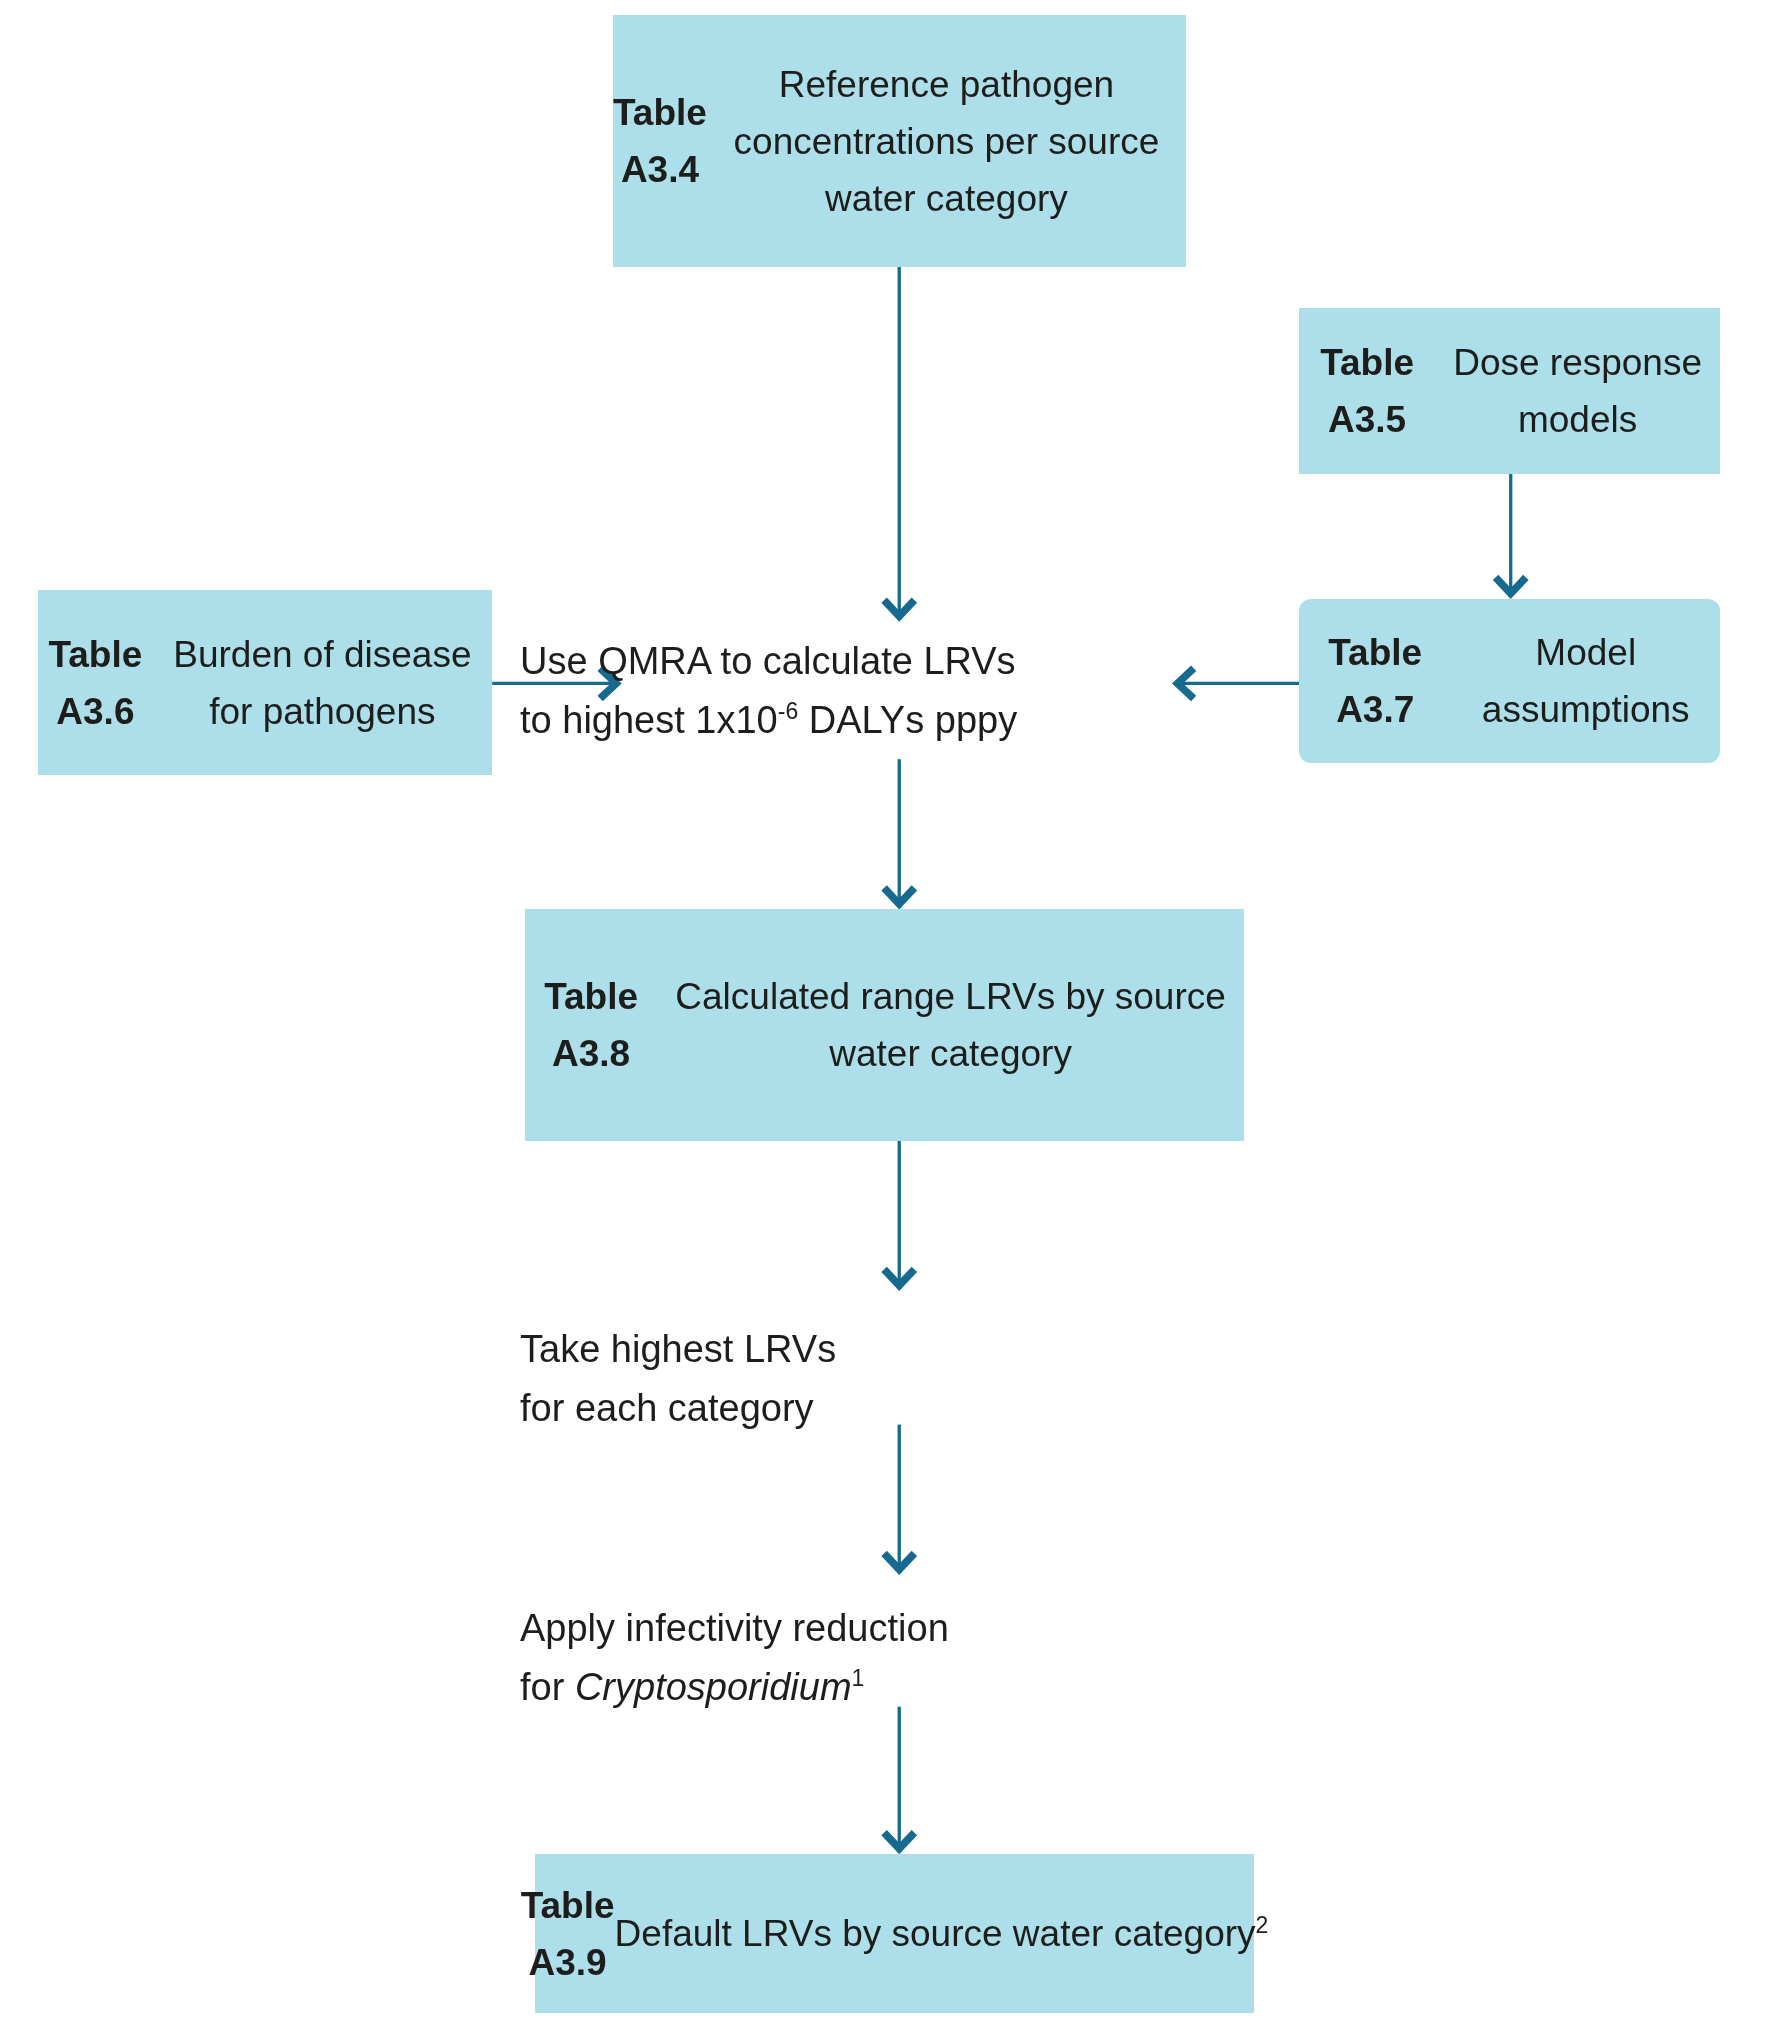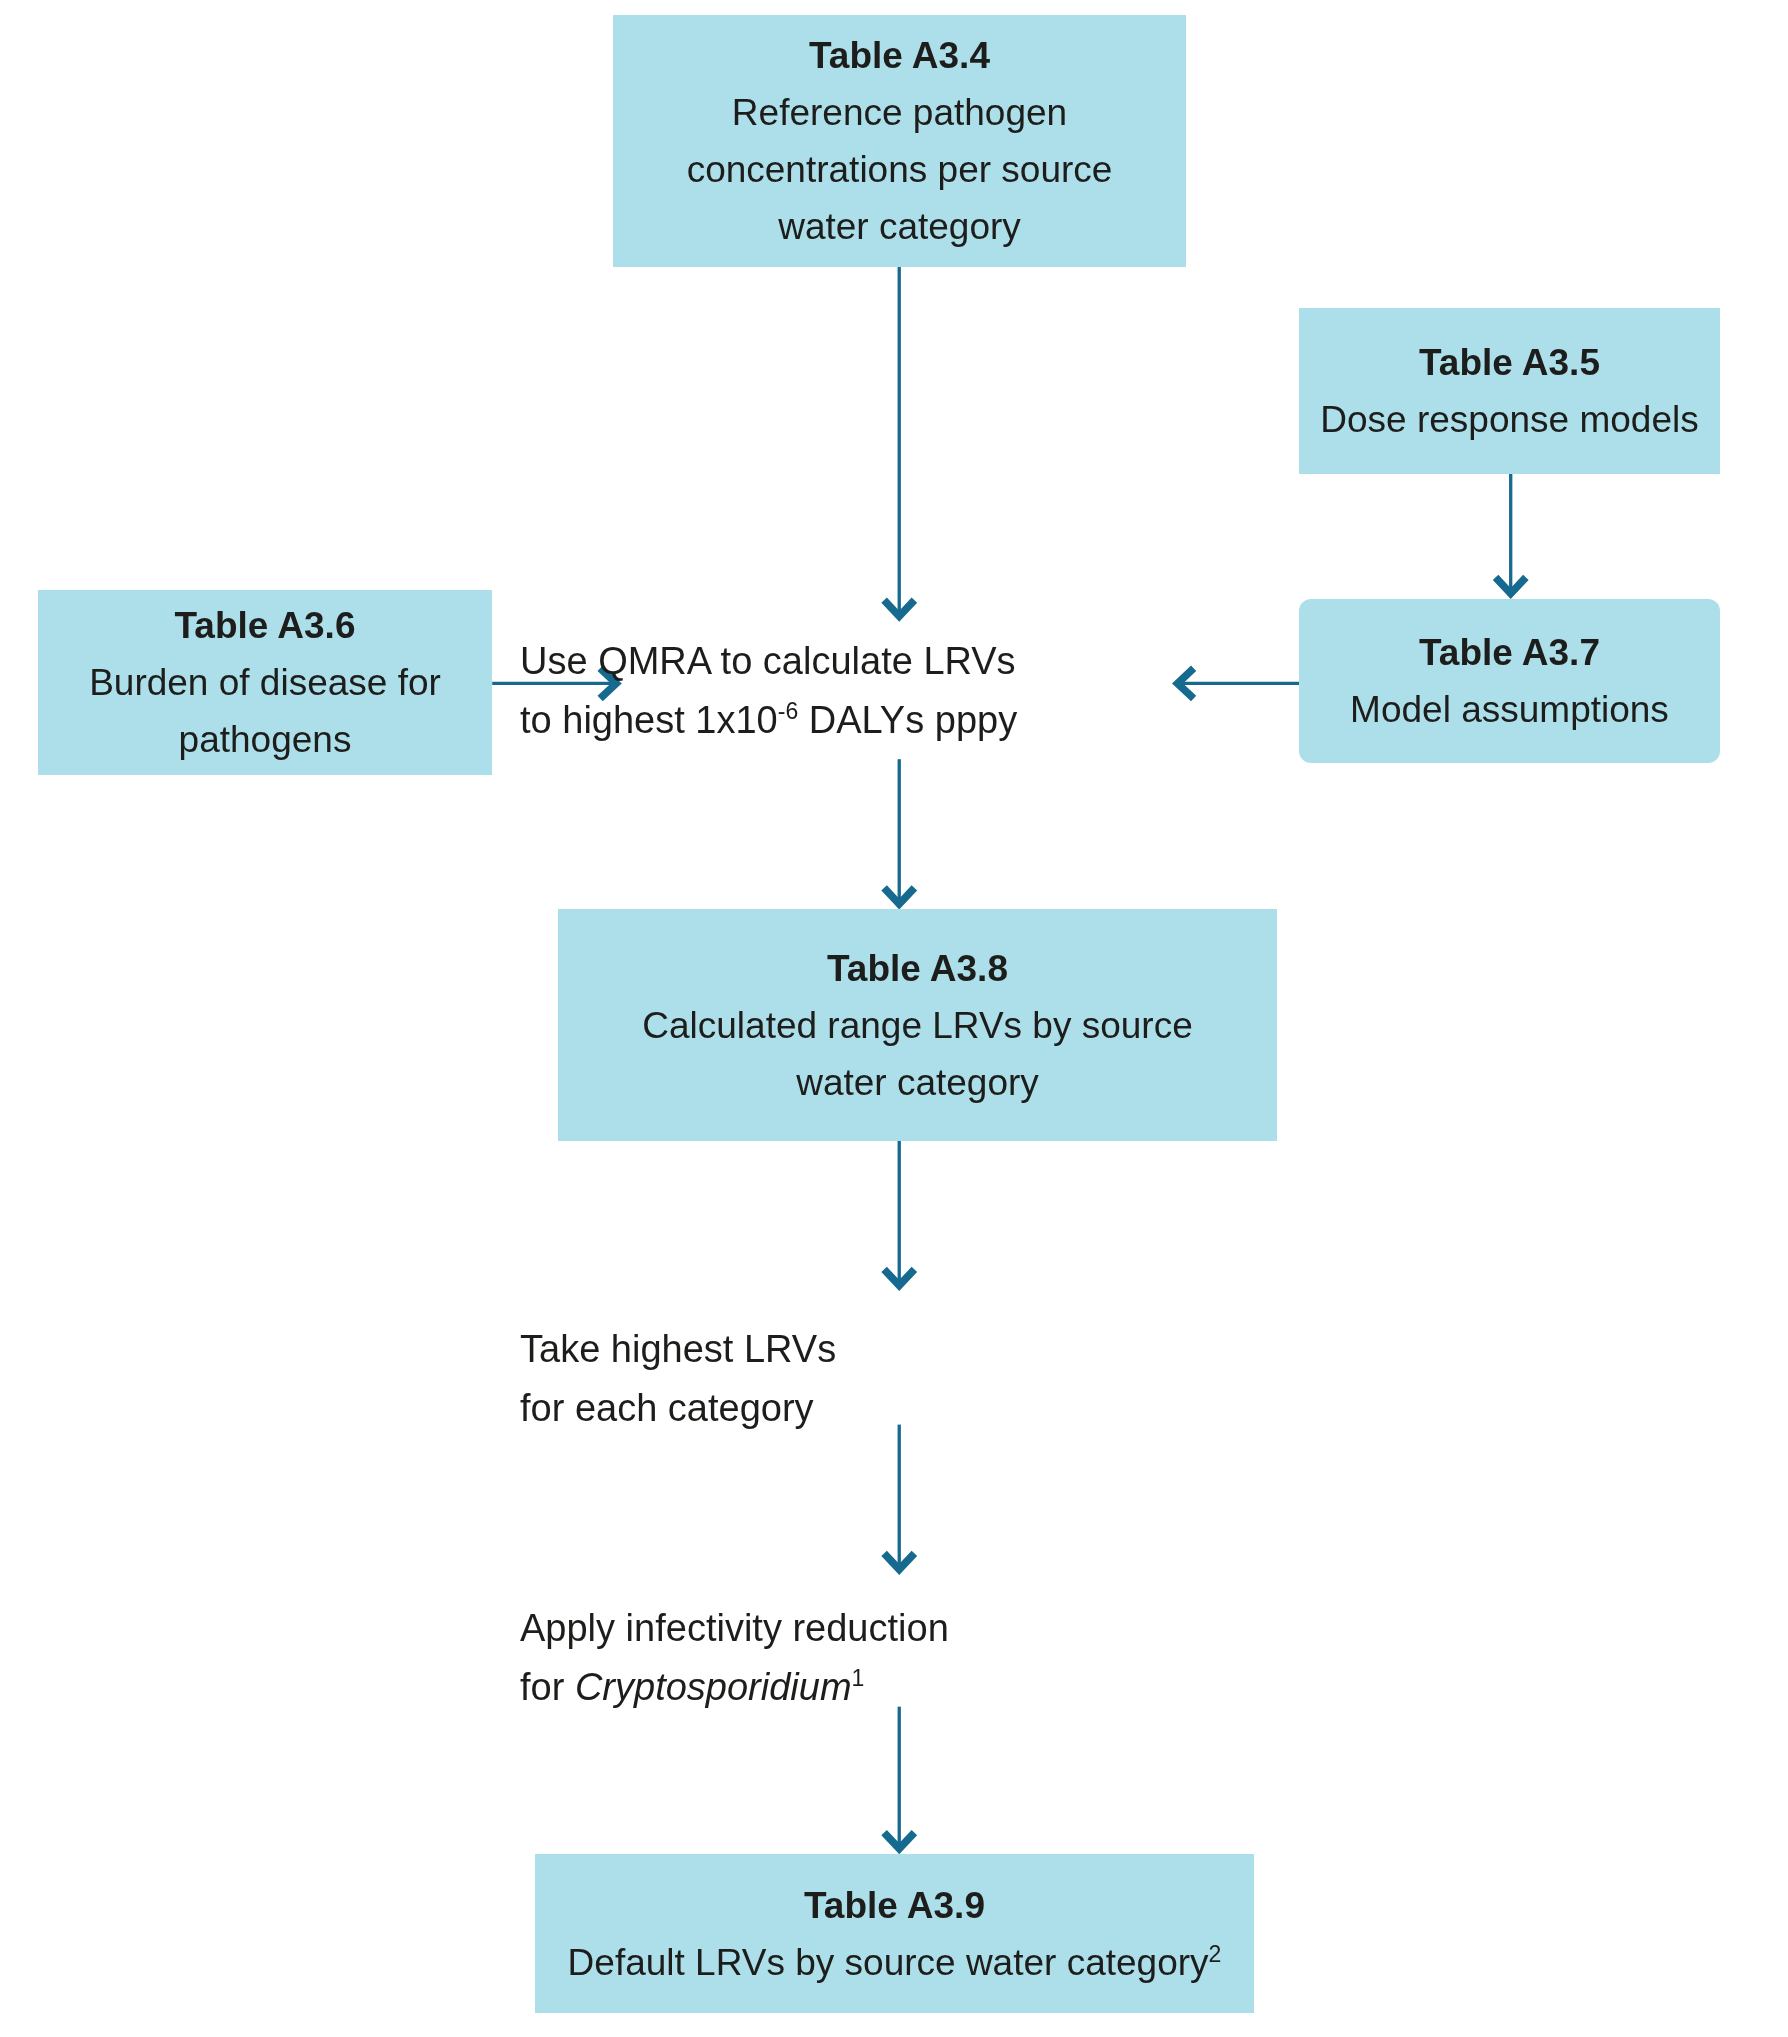--- a/index.html
+++ b/index.html
@@ -8,21 +8,21 @@
     width:1789px;height:2038px;
     background:#ffffff;
     font-family:"Liberation Sans", sans-serif;
     color:#1d1d1b;
     overflow:hidden;
   }
   .box{
     position:absolute;
     background:#acdfea;
     display:flex;
-    flex-direction:column;
+    flex-direction:row;
     justify-content:center;
     align-items:center;
     text-align:center;
     font-size:37px;
     line-height:57px;
   }
   .box .title{font-weight:700;}
   .box .body{font-weight:400;}
   .floating{
     position:absolute;
@@ -111,21 +111,21 @@
   <div class="floating" style="left:520px;top:632px;width:757px;">
     <div>Use QMRA to calculate LRVs</div>
     <div><span>to highest 1x10</span><span class="sup">-6</span><span> DALYs pppy</span></div>
   </div>
 
   <div class="box" style="left:1299px;top:599px;width:421px;height:164px;border-radius:12px;">
     <div class="title">Table A3.7</div>
     <div class="body">Model assumptions</div>
   </div>
 
-  <div class="box" style="left:558px;top:909px;width:719px;height:232px;">
+  <div class="box" style="left:525px;top:909px;width:719px;height:232px;">
     <div class="title">Table A3.8</div>
     <div class="body" style="max-width:606px;">Calculated range LRVs by source water category</div>
   </div>
 
   <div class="floating" style="left:520px;top:1320px;width:757px;">
     <div>Take highest LRVs</div>
     <div>for each category</div>
   </div>
 
   <div class="floating" style="left:520px;top:1599px;width:757px;">

